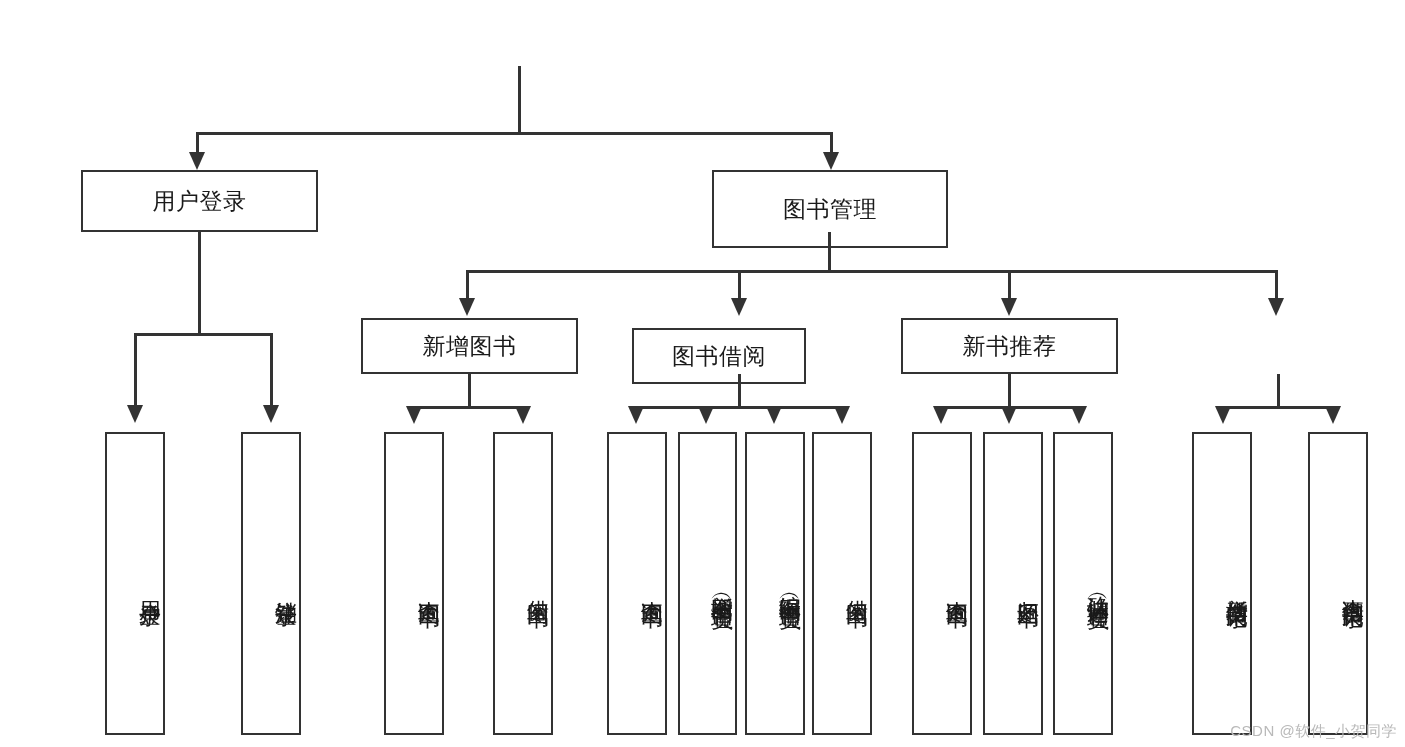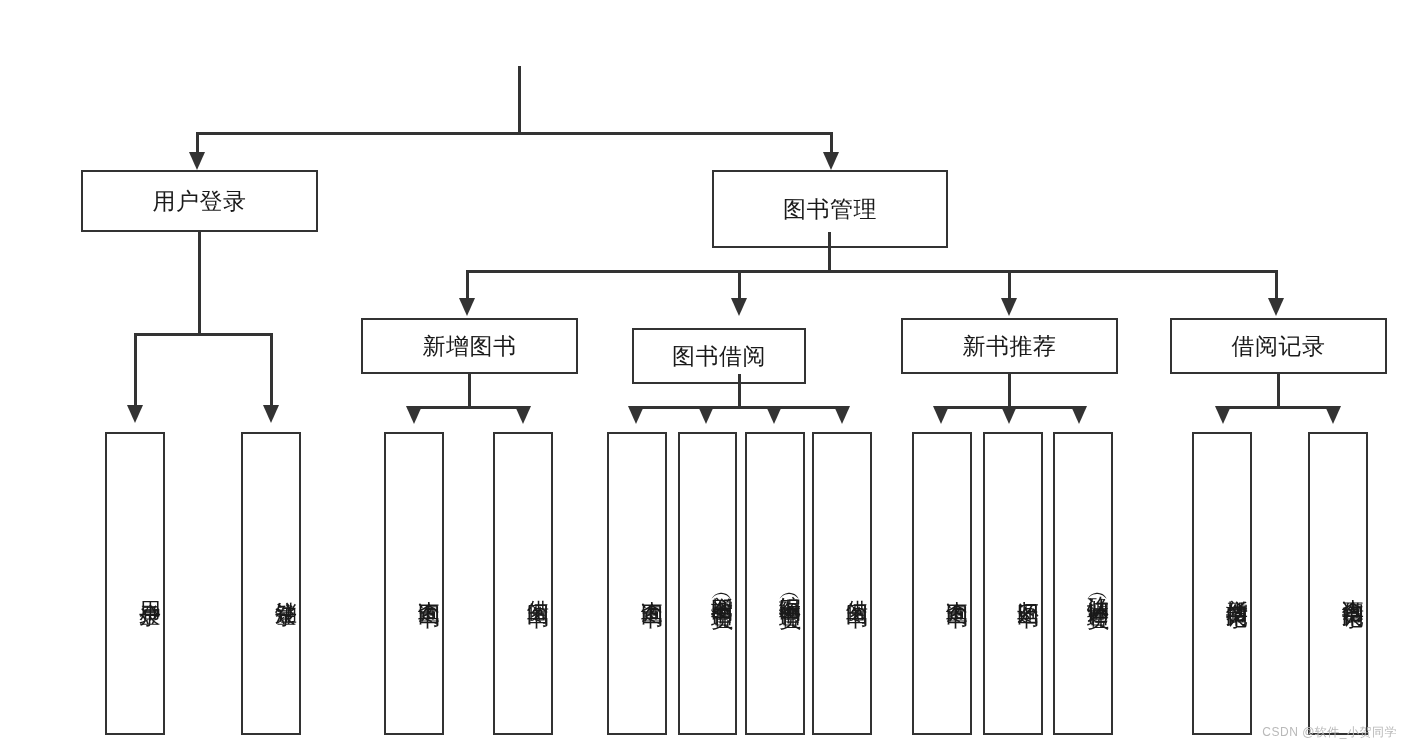--- a/index.html
+++ b/index.html
@@ -61,21 +61,21 @@
     width: 0;
     height: 0;
     border-left: 8px solid transparent;
     border-right: 8px solid transparent;
     border-top: 18px solid #333333;
   }
   #watermark {
     position: absolute;
     right: 8px;
     bottom: 6px;
-    font-size: 12px;
+    font-size: 15px;
     color: #b9b9b9;
     letter-spacing: 0.5px;
     white-space: nowrap;
   }
 </style>
 </head>
 <body>
 
 <div id="diagram-root">
 
@@ -118,23 +118,20 @@
 
   <div class="node node-h" style="left:361px; top:318px; width:217px; height:56px;">
     <span>新增图书</span>
   </div>
   <div class="node node-h" style="left:632px; top:318px; width:174px; height:56px;margin-top:10px;">
     <span>图书借阅</span>
   </div>
   <div class="node node-h" style="left:901px; top:318px; width:217px; height:56px;">
     <span>新书推荐</span>
   </div>
-  <div class="node node-h" style="left:1170px; top:318px; width:217px; height:56px;">
-    <span>借阅记录</span>
-  </div>
 
   <div class="edge edge-v" style="left:468px; top:374px; width:3px; height:34px;"></div>
   <div class="edge edge-h" style="left:413px; top:406px; width:112px; height:3px;"></div>
   <div class="edge edge-v" style="left:413px; top:406px; width:3px; height:4px;"></div>
   <div class="arrow" style="left:406px; top:406px;"></div>
   <div class="edge edge-v" style="left:522px; top:406px; width:3px; height:4px;"></div>
   <div class="arrow" style="left:515px; top:406px;"></div>
 
   <div class="edge edge-v" style="left:738px; top:374px; width:3px; height:34px;"></div>
   <div class="edge edge-h" style="left:635px; top:406px; width:210px; height:3px;"></div>

